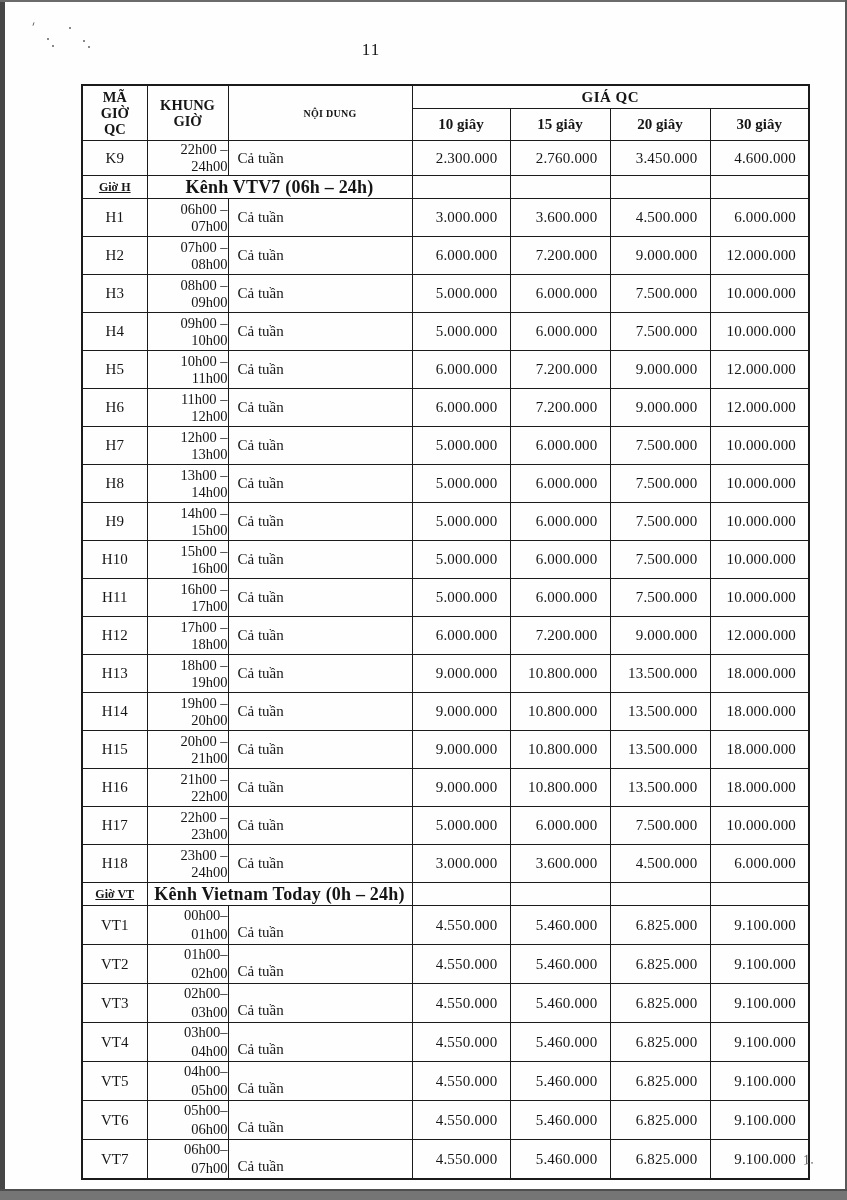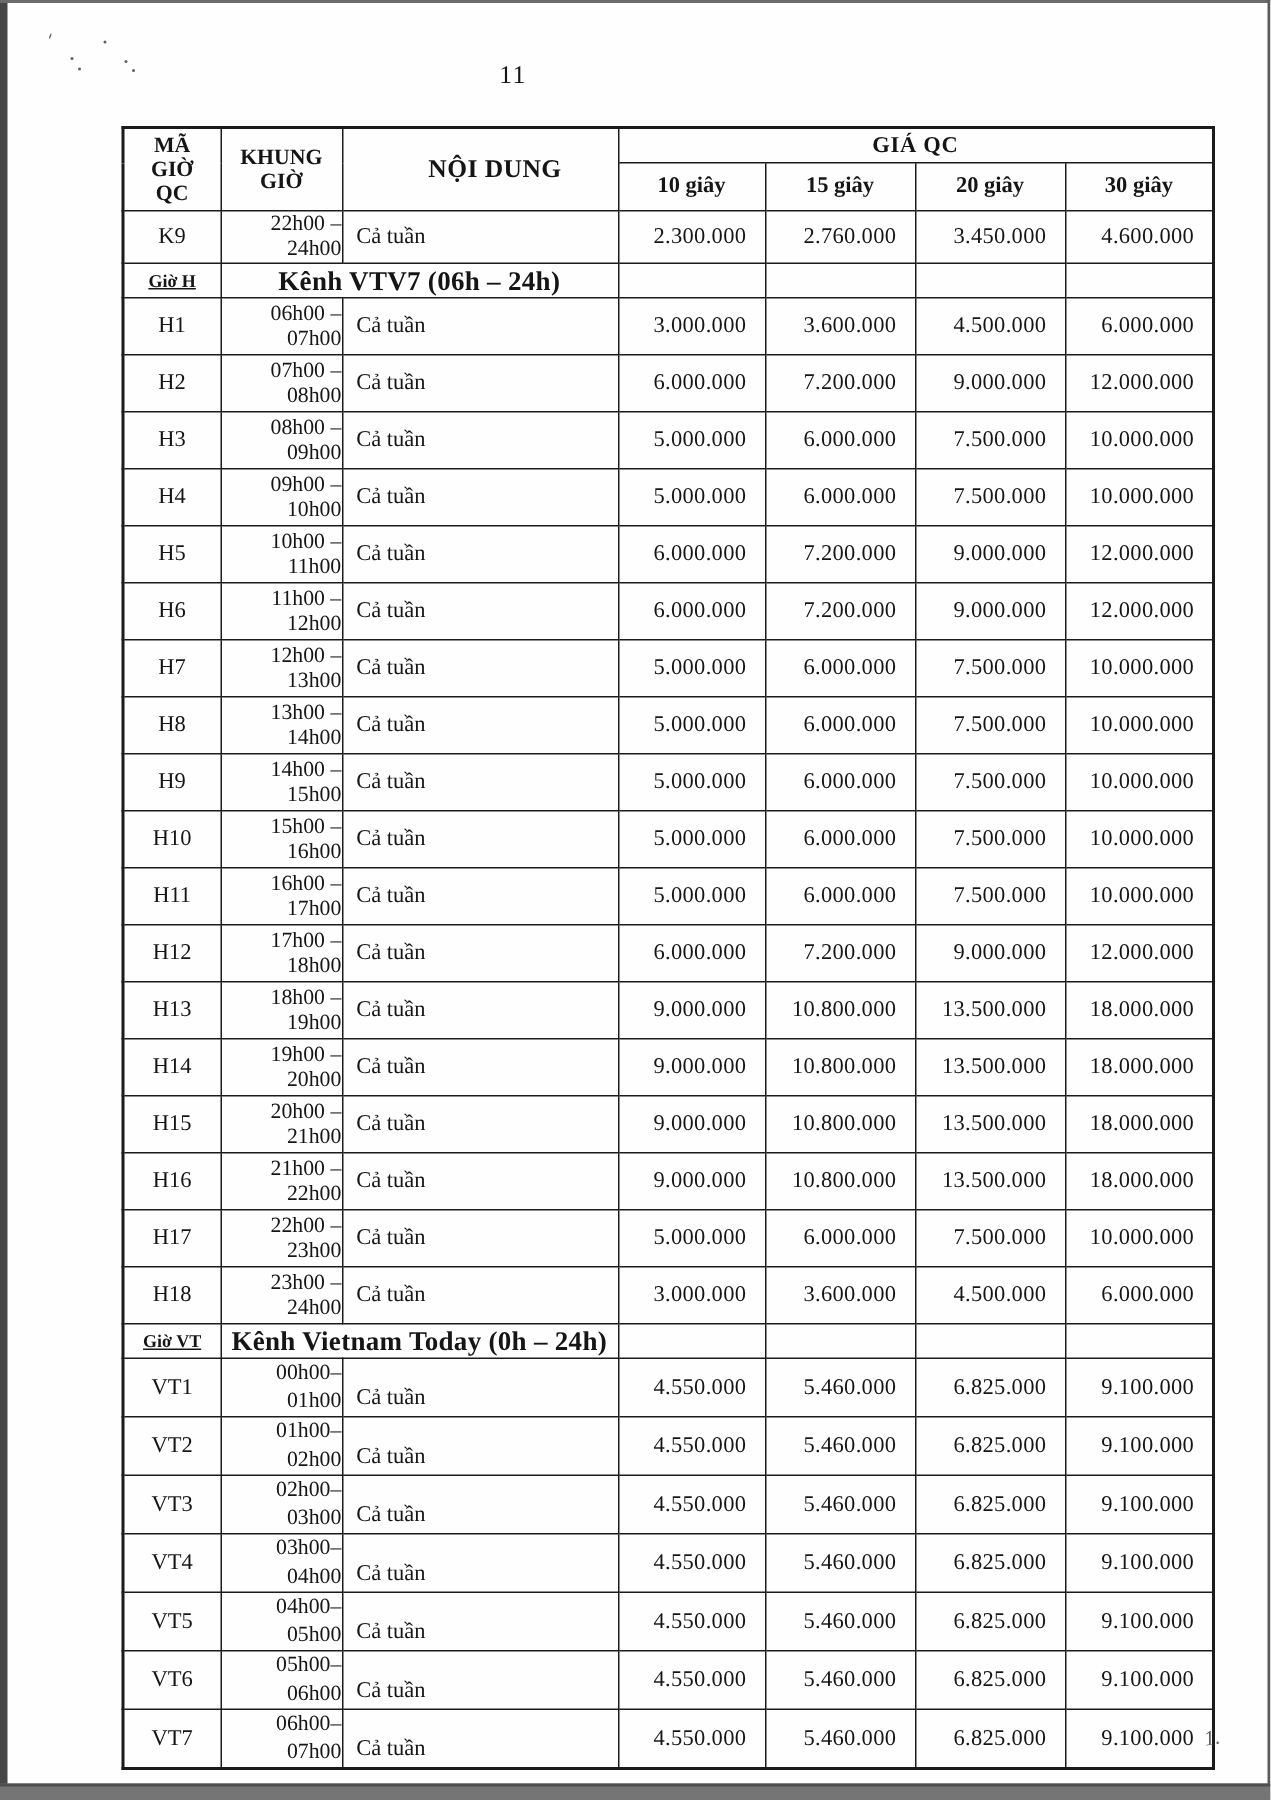--- a/index.html
+++ b/index.html
@@ -15,21 +15,21 @@
   .edge{position:absolute;}
   .edge-left{left:0;top:0;width:5px;height:1200px;background:#464646;}
   .edge-top{left:0;top:0;width:847px;height:2px;background:#6b6b6b;}
   .edge-right{right:0;top:0;width:2px;height:1200px;background:#5a5a5a;}
   .edge-bottom{left:0;bottom:0;width:847px;height:9px;background:#757575;border-top:2px solid #4e4e4e;}
   .speckle{position:absolute;width:2px;height:2px;background:#2e2e2e;opacity:.75;border-radius:50%;}
   .speckle.slash{width:1px;height:4px;transform:rotate(20deg);}
 
   .page-number{
     position:absolute;left:0;top:40px;width:684px;
-    text-align:center;font-size:17px;letter-spacing:1px;
+    text-align:center;font-size:17px;letter-spacing:1px;padding-left:29px;
   }
   .corner-mark{
     position:absolute;left:803px;top:1152px;
     font-size:14px;font-style:italic;color:#5f5f5f;
     transform:rotate(-10deg);
   }
 
   table.price-table{
     position:absolute;left:81px;top:84px;
     width:727px;
@@ -39,21 +39,21 @@
   .price-table th,.price-table td{
     border:1px solid #1b1b1b;
     padding:0;
     font-size:15px;
     overflow:hidden;
   }
   .price-table thead th{font-weight:bold;text-align:center;}
   tr.hdr-top th{height:22px;}
   tr.hdr-sub th{height:31px;font-size:15px;}
   th.th-code,th.th-khung{white-space:pre-line;line-height:1.12;font-size:14.5px;}
-  th.th-noidung{font-size:17px;letter-spacing:.3px;padding-left:20px;}
+  th.th-noidung{font-size:10px;letter-spacing:.3px;padding-left:20px;}
   th.th-gia{letter-spacing:.5px;}
 
   tr.k td{height:33px;}
   tr.h td{height:37px;}
   tr.vt td{height:35px;}
   tr.section-row td{height:22px;}
 
   td.code{font-weight:normal;text-align:center;font-size:15px;}
   td.time{text-align:right;font-size:14.5px;white-space:pre-line;line-height:1.18;}
   td.content{text-align:left;padding-left:9px;margin-top:28px;}

